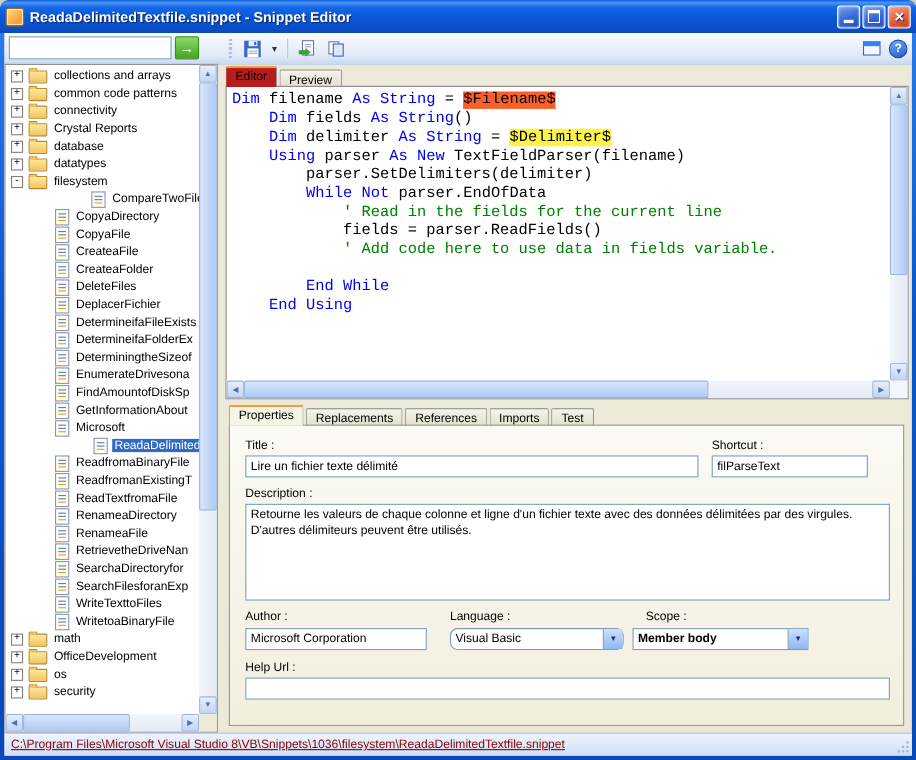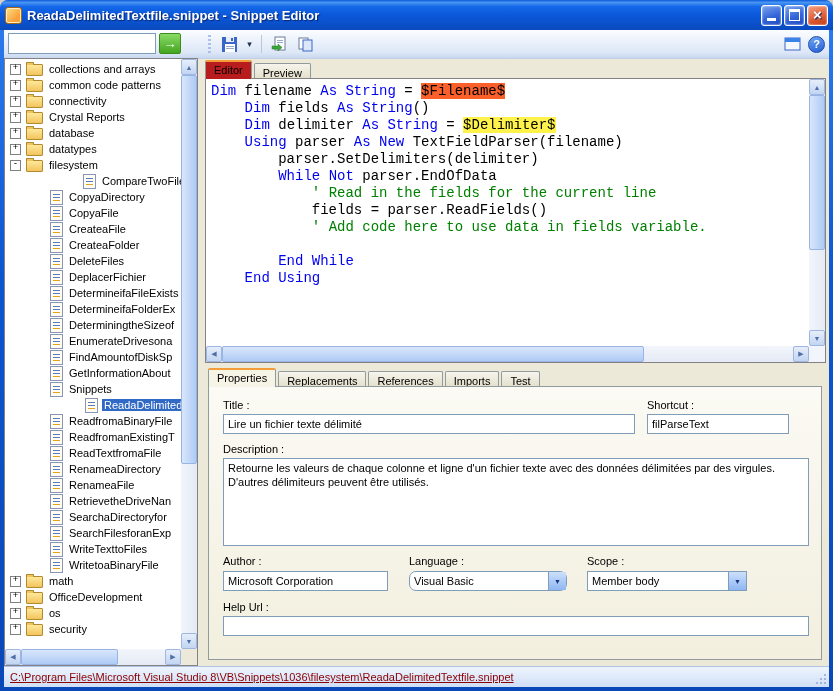--- a/index.html
+++ b/index.html
@@ -249,21 +249,21 @@
           <div class="tree-row" style="padding-left: 44px;">
             <span class="snippet-icon"></span>
             <span class="tree-label">FindAmountofDiskSp</span>
           </div>
           <div class="tree-row" style="padding-left: 44px;">
             <span class="snippet-icon"></span>
             <span class="tree-label">GetInformationAbout</span>
           </div>
           <div class="tree-row" style="padding-left: 44px;">
             <span class="snippet-icon"></span>
-            <span class="tree-label">Snippets</span>
+            <span class="tree-label">Microsoft</span>
           </div>
           <div class="tree-row selected" style="padding-left: 44px; margin-left: 35px;">
             <span class="snippet-icon"></span>
             <span class="tree-label">ReadaDelimitedTextf</span>
           </div>
           <div class="tree-row" style="padding-left: 44px;">
             <span class="snippet-icon"></span>
             <span class="tree-label">ReadfromaBinaryFile</span>
           </div>
           <div class="tree-row" style="padding-left: 44px;">
@@ -378,21 +378,21 @@
         <div class="lbl" style="left:14px;top:168px;">Author :</div>
         <input class="xp-input" style="left: 14px; top: 184px; width: 165px;" value="Microsoft Corporation">
 
         <div class="lbl" style="left:200px;top:168px;">Language :</div>
         <div class="xp-combo" style="left:200px;top:184px;width:158px;border-radius:7px;">
           <span class="combo-text">Visual Basic</span>
           <span class="combo-btn"></span>
         </div>
 
         <div class="lbl" style="left:378px;top:168px;">Scope :</div>
-        <div class="xp-combo" style="left:378px;top:184px;width:160px;">
+        <div class="xp-combo" style="left:366px;top:184px;width:160px;font-weight:bold;">
           <span class="combo-text">Member body</span>
           <span class="combo-btn"></span>
         </div>
 
         <div class="lbl" style="left:14px;top:214px;">Help Url :</div>
         <input class="xp-input" style="left: 14px; top: 229px; width: 586px;" value="">
       </div>
     </div>
 
     <div class="statusbar">

